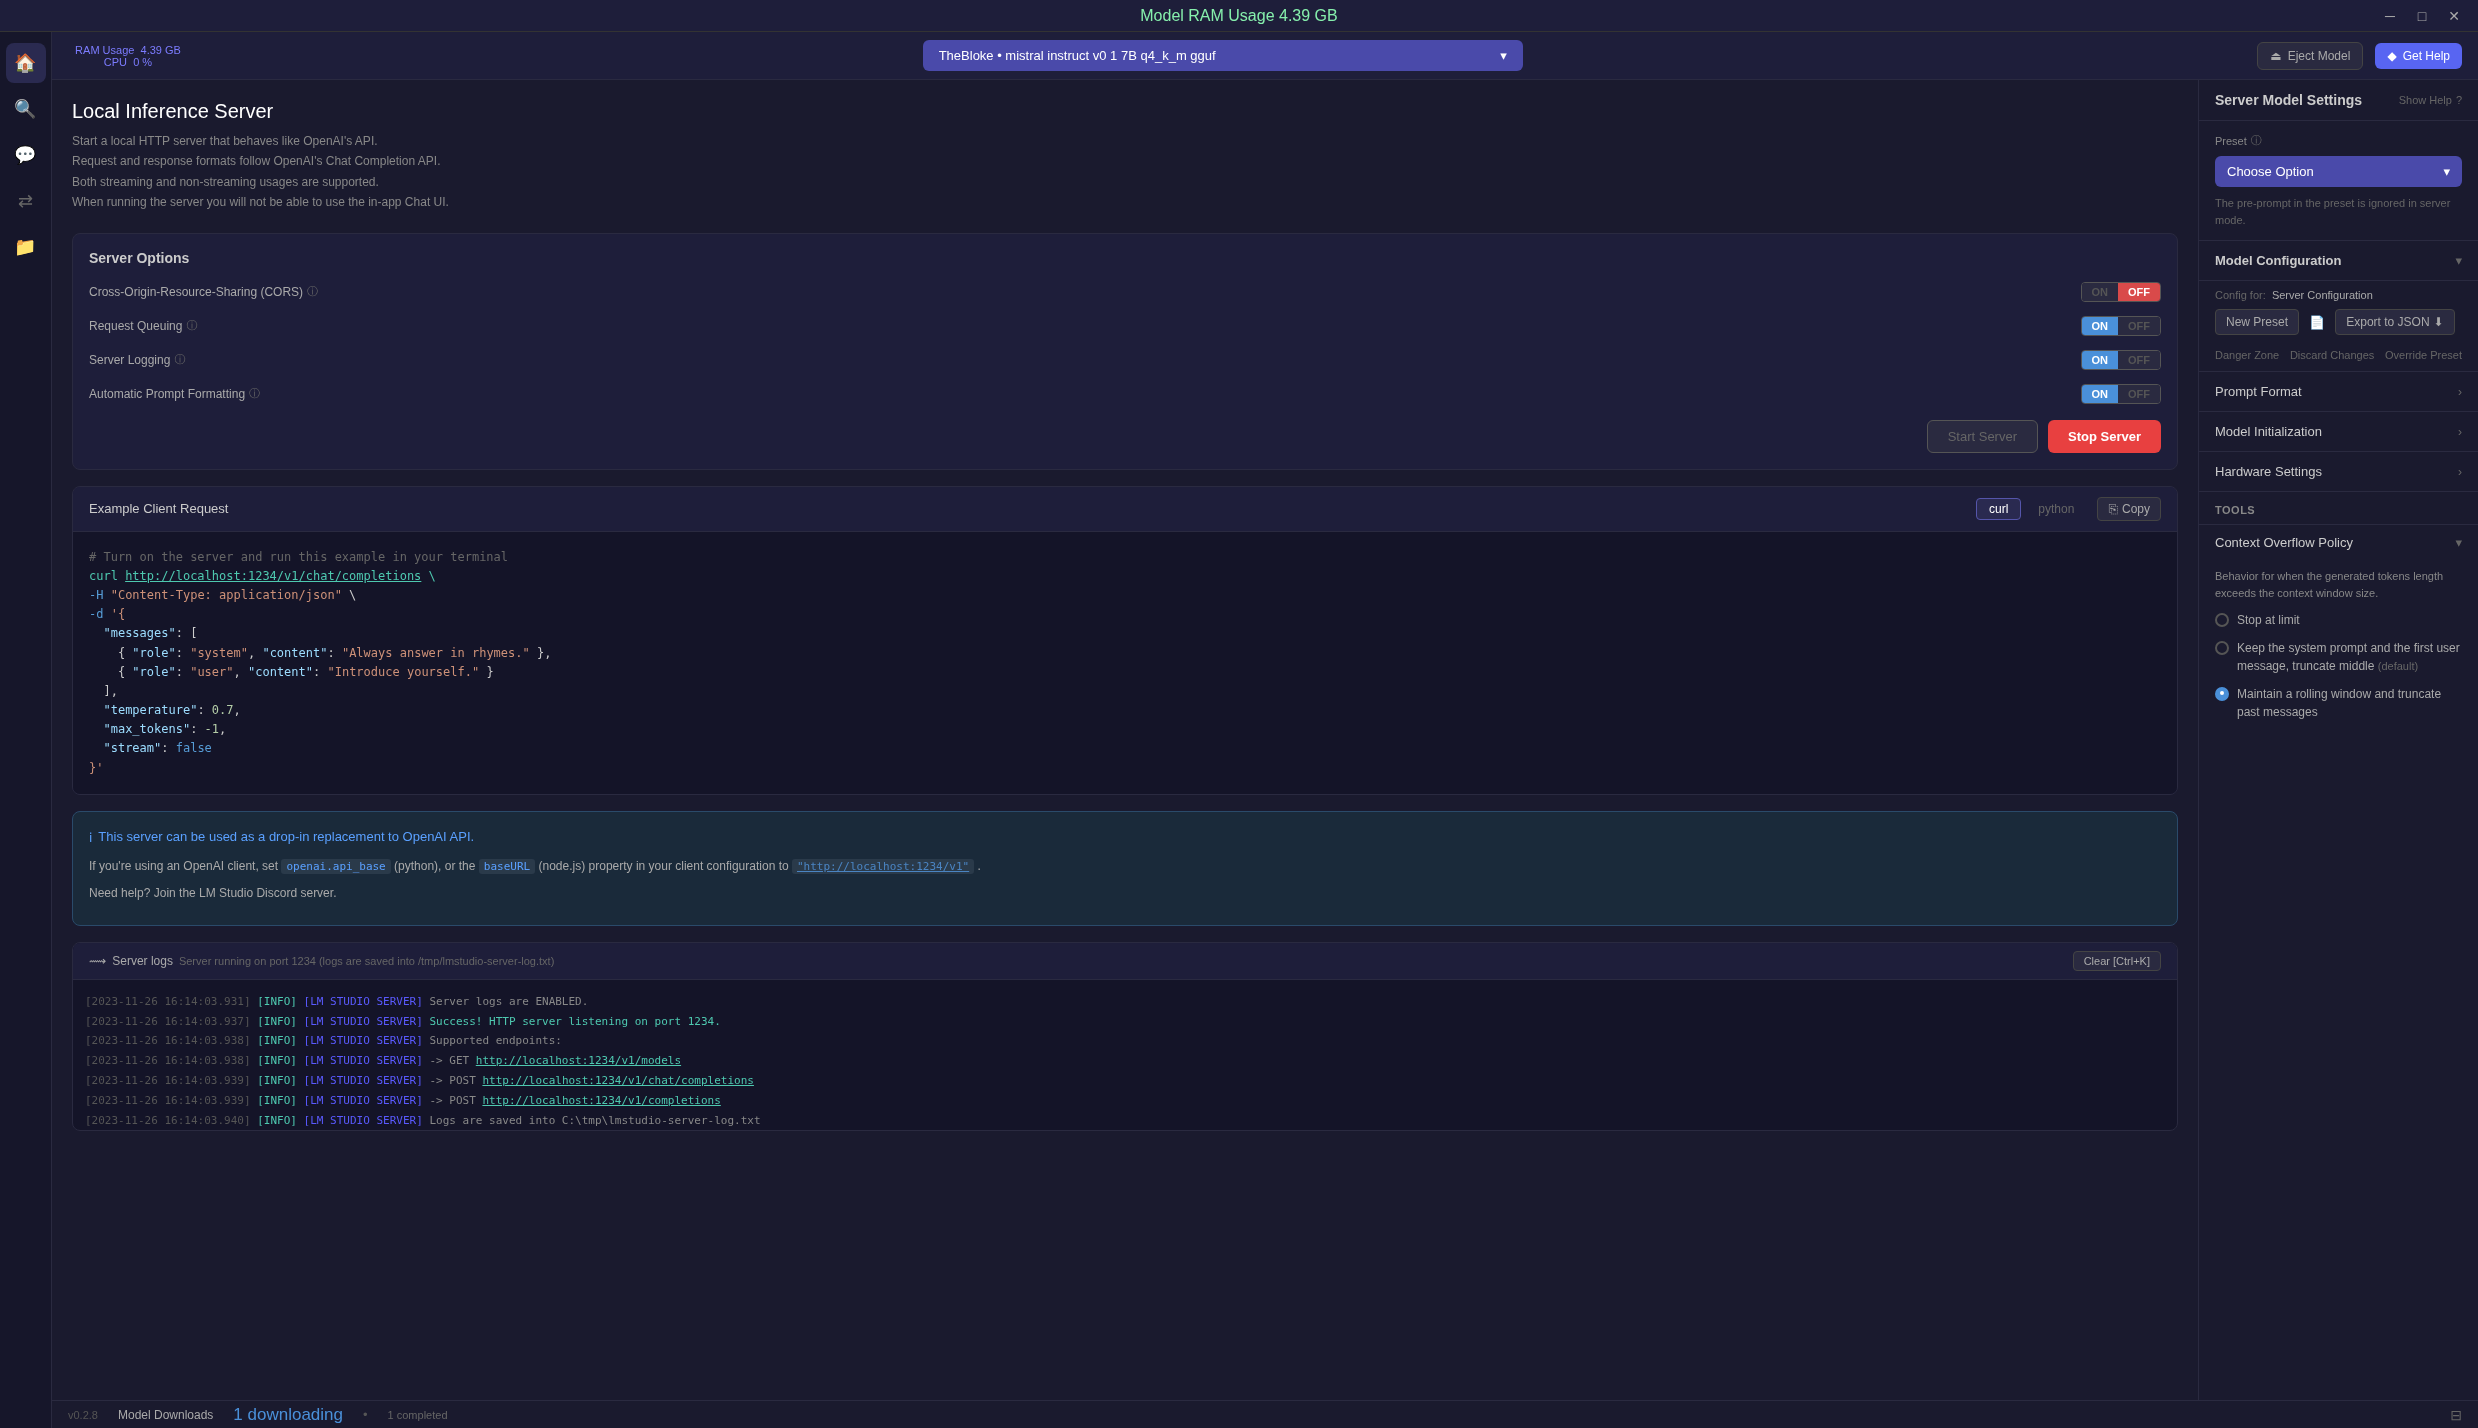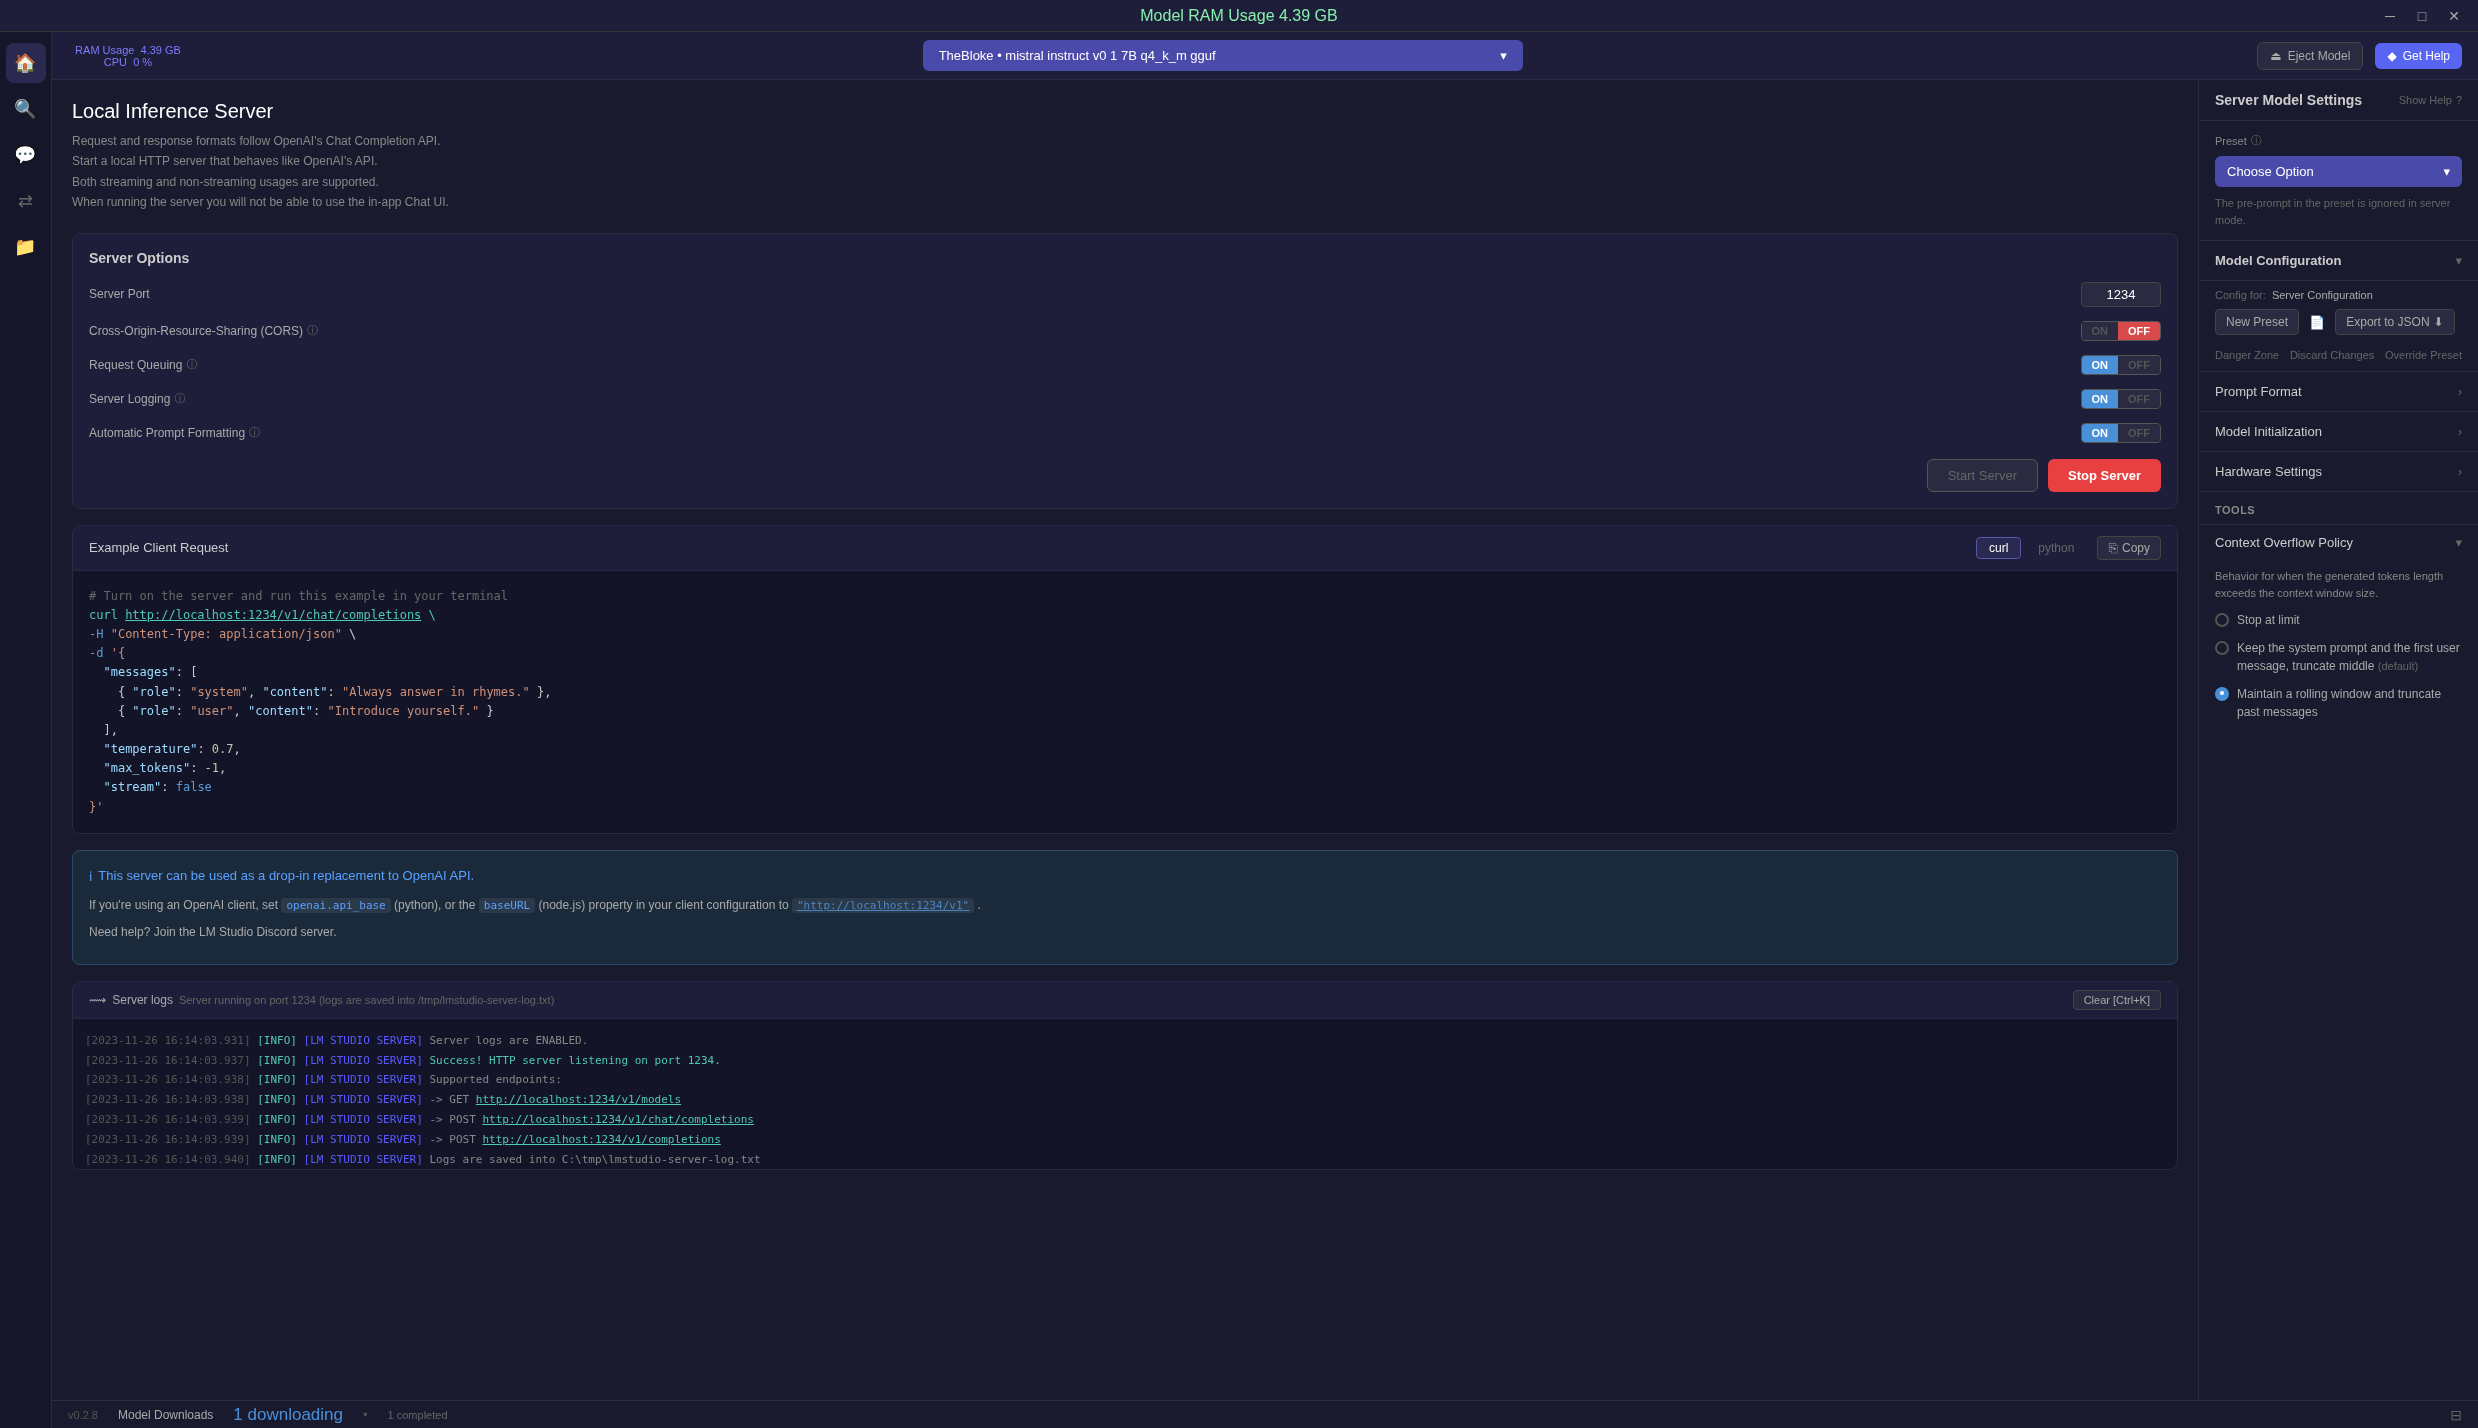--- a/index.html
+++ b/index.html
@@ -737,33 +737,29 @@
         <span>◆</span>
         <span>Get Help</span>
       </button>
     </div>
 
     <div class="content-area">
 
       <div class="main-panel">
         <div class="page-title">Local Inference Server</div>
         <div class="page-desc">
+          <div>Start a local HTTP server that behaves like OpenAI's API.</div>
           <div>Request and response formats follow OpenAI's Chat Completion API.</div>
-          <div>Start a local HTTP server that behaves like OpenAI's API.</div>
           <div>Both streaming and non-streaming usages are supported.</div>
           <div>When running the server you will not be able to use the in-app Chat UI.</div>
         </div>
 
         <div class="server-options-card">
           <div class="server-options-title">Server Options</div>
 
-          <div class="option-row">
-            <div class="option-label">Server Port</div>
-            <input class="port-input" type="text" value="1234" style="">
-          </div>
 
           <div class="option-row">
             <div class="option-label">
               <span>Cross-Origin-Resource-Sharing (CORS)</span>
               <span class="option-info">ⓘ</span>
             </div>
             <div class="toggle-group">
               <button class="toggle-btn inactive-on">ON</button>
               <button class="toggle-btn off-active">OFF</button>
             </div>

